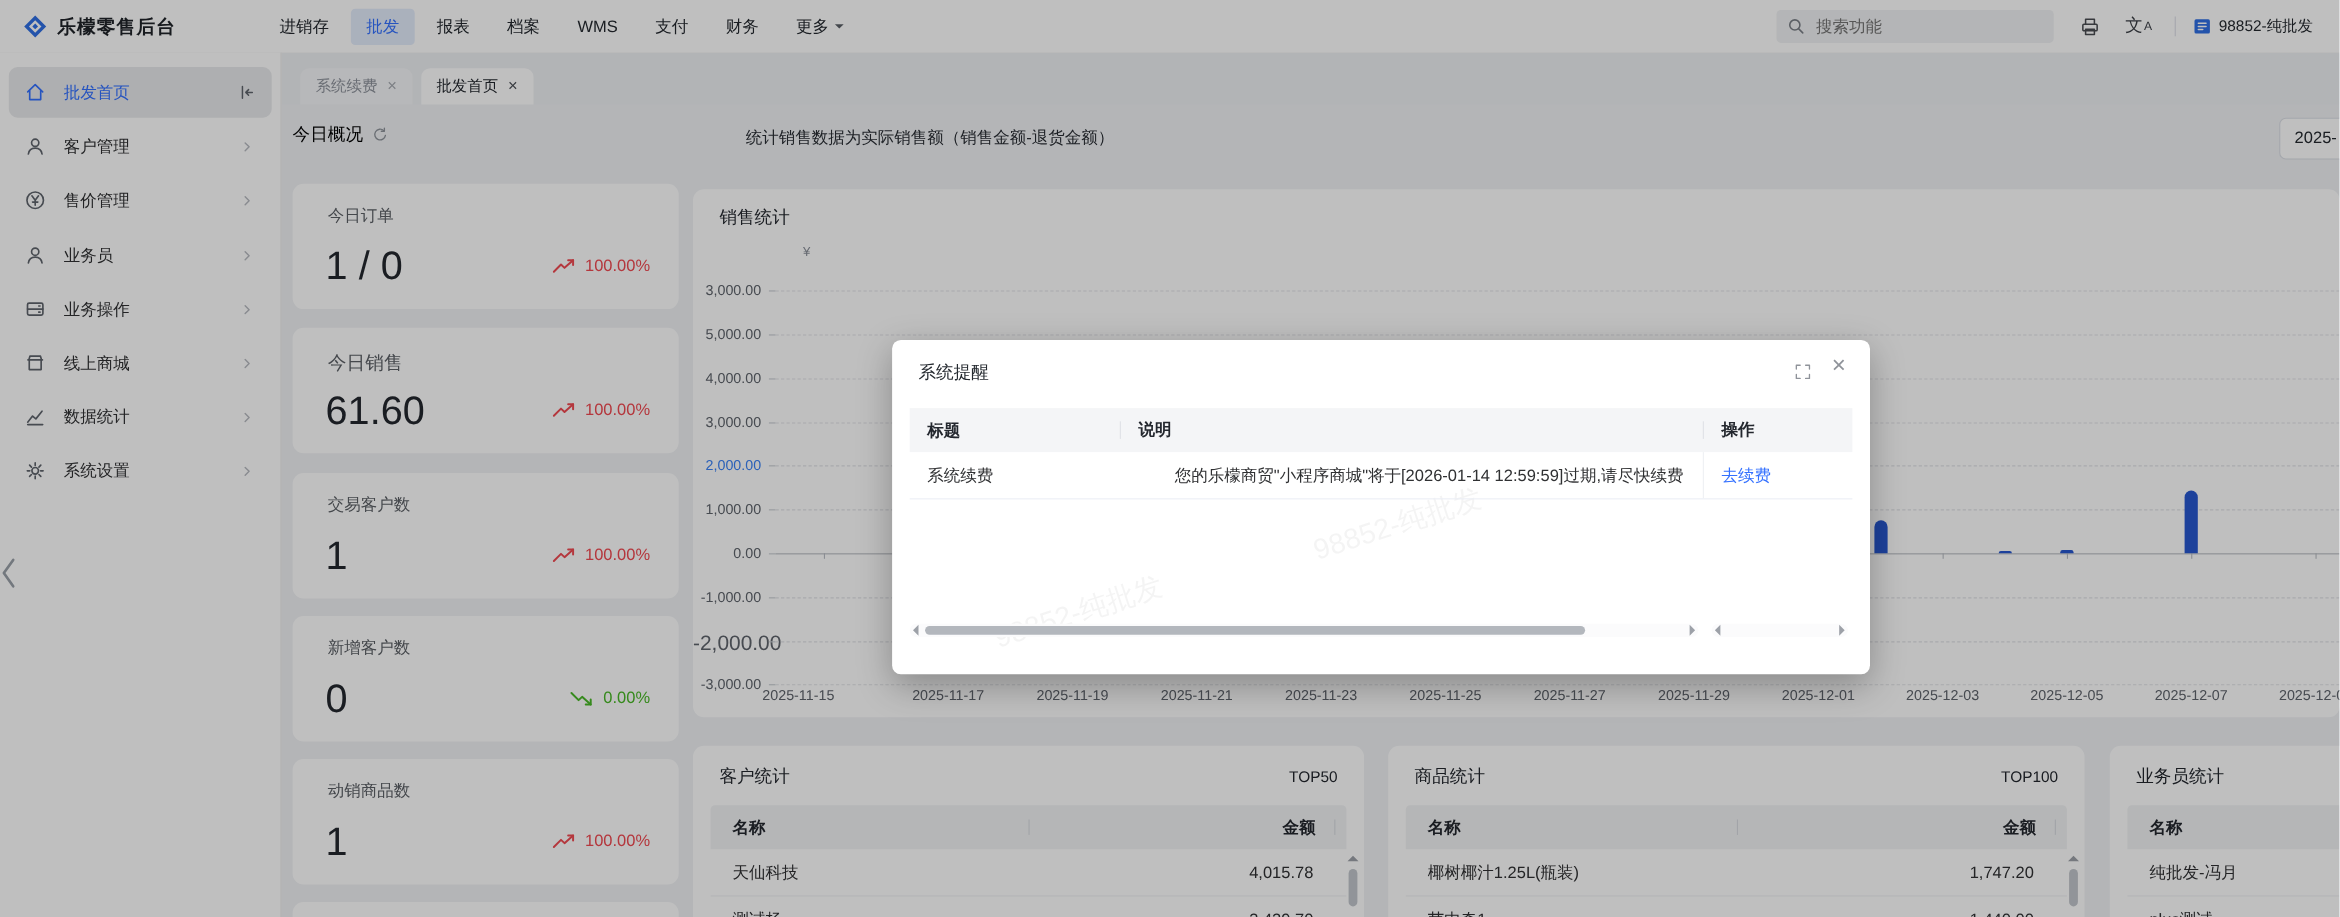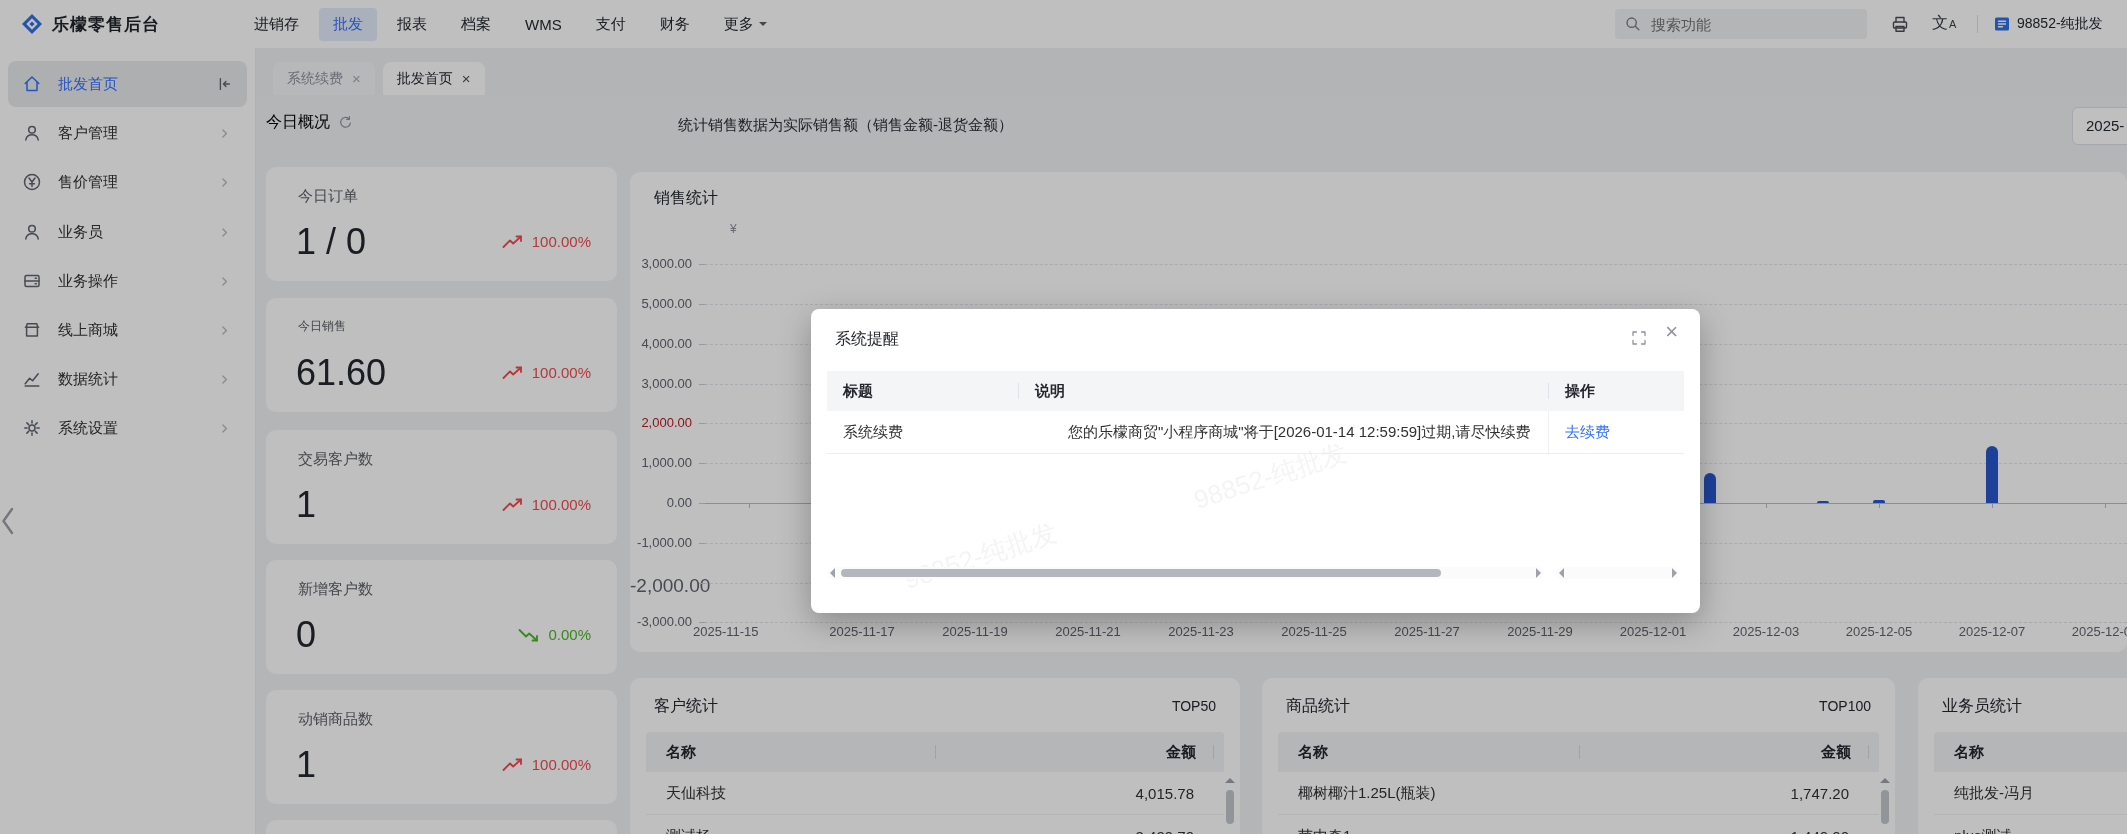--- a/index.html
+++ b/index.html
@@ -241,21 +241,21 @@
           <span>
             <svg width="21" height="14" viewBox="0 0 21 14" fill="none" stroke="currentColor" stroke-width="1.8" stroke-linecap="round" stroke-linejoin="round">
               <path d="M1.5 12 8 5.5l3.2 3L19 1.5"></path>
               <path d="M14.5 1.5H19V6"></path>
             </svg>
           </span>
           <span style="font-size: 15px;">100.00%</span>
         </div>
       </div>
       <div style="position: absolute; left: 266px; top: 298px; width: 351px; height: 114px; background: rgb(255, 255, 255); border-radius: 10px;">
-        <div style="position: absolute; left: 32px; top: 20px; font-size: 12px; color: rgb(92, 96, 102);">今日销售</div>
+        <div style="position: absolute; left: 32px; top: 20px; font-size: 17px; color: rgb(92, 96, 102);">今日销售</div>
         <div style="position: absolute; left: 30px; top: 54px; font-size: 36px; font-weight: 500; color: rgb(35, 39, 46);">61.60</div>
         <div style="position: absolute; right: 26px; top: 66px; display: flex; align-items: center; gap: 9px; color: rgb(241, 74, 82);">
           <span>
             <svg width="21" height="14" viewBox="0 0 21 14" fill="none" stroke="currentColor" stroke-width="1.8" stroke-linecap="round" stroke-linejoin="round">
               <path d="M1.5 12 8 5.5l3.2 3L19 1.5"></path>
               <path d="M14.5 1.5H19V6"></path>
             </svg>
           </span>
           <span style="font-size: 15px;">100.00%</span>
         </div>
@@ -316,21 +316,21 @@
         <div class="dashed-h" style="position: absolute; left: 75px; top: 92.2px; width: 1422px;"></div>
         <div style="position: absolute; left: 0px; top: 124px; width: 62px; text-align: right; font-size: 13px; color: rgb(95, 100, 108);">5,000.00</div>
         <div style="position: absolute; left: 69px; top: 132px; width: 6px; height: 1px; background: rgb(200, 204, 210);"></div>
         <div class="dashed-h" style="position: absolute; left: 75px; top: 132px; width: 1422px;"></div>
         <div style="position: absolute; left: 0px; top: 163.8px; width: 62px; text-align: right; font-size: 13px; color: rgb(95, 100, 108);">4,000.00</div>
         <div style="position: absolute; left: 69px; top: 171.8px; width: 6px; height: 1px; background: rgb(200, 204, 210);"></div>
         <div class="dashed-h" style="position: absolute; left: 75px; top: 171.8px; width: 1422px;"></div>
         <div style="position: absolute; left: 0px; top: 203.6px; width: 62px; text-align: right; font-size: 13px; color: rgb(95, 100, 108);">3,000.00</div>
         <div style="position: absolute; left: 69px; top: 211.6px; width: 6px; height: 1px; background: rgb(200, 204, 210);"></div>
         <div class="dashed-h" style="position: absolute; left: 75px; top: 211.6px; width: 1422px;"></div>
-        <div style="position: absolute; left: 0px; top: 243.4px; width: 62px; text-align: right; font-size: 13px; color: #b91c1c;">2,000.00</div>
+        <div style="position: absolute; left: 0px; top: 243.4px; width: 62px; text-align: right; font-size: 13px; color: #3b82f6;">2,000.00</div>
         <div style="position: absolute; left: 69px; top: 251.4px; width: 6px; height: 1px; background: rgb(200, 204, 210);"></div>
         <div class="dashed-h" style="position: absolute; left: 75px; top: 251.4px; width: 1422px;"></div>
         <div style="position: absolute; left: 0px; top: 283.2px; width: 62px; text-align: right; font-size: 13px; color: rgb(95, 100, 108);">1,000.00</div>
         <div style="position: absolute; left: 69px; top: 291.2px; width: 6px; height: 1px; background: rgb(200, 204, 210);"></div>
         <div class="dashed-h" style="position: absolute; left: 75px; top: 291.2px; width: 1422px;"></div>
         <div style="position: absolute; left: 0px; top: 323px; width: 62px; text-align: right; font-size: 13px; color: rgb(95, 100, 108);">0.00</div>
         <div style="position: absolute; left: 69px; top: 331px; width: 6px; height: 1px; background: rgb(200, 204, 210);"></div>
         <div style="position: absolute; left: 75px; top: 331px; width: 1422px; height: 1px; background: rgb(185, 189, 196);"></div>
         <div style="position: absolute; left: 0px; top: 362.8px; width: 62px; text-align: right; font-size: 13px; color: rgb(95, 100, 108);">-1,000.00</div>
         <div style="position: absolute; left: 69px; top: 370.8px; width: 6px; height: 1px; background: rgb(200, 204, 210);"></div>

